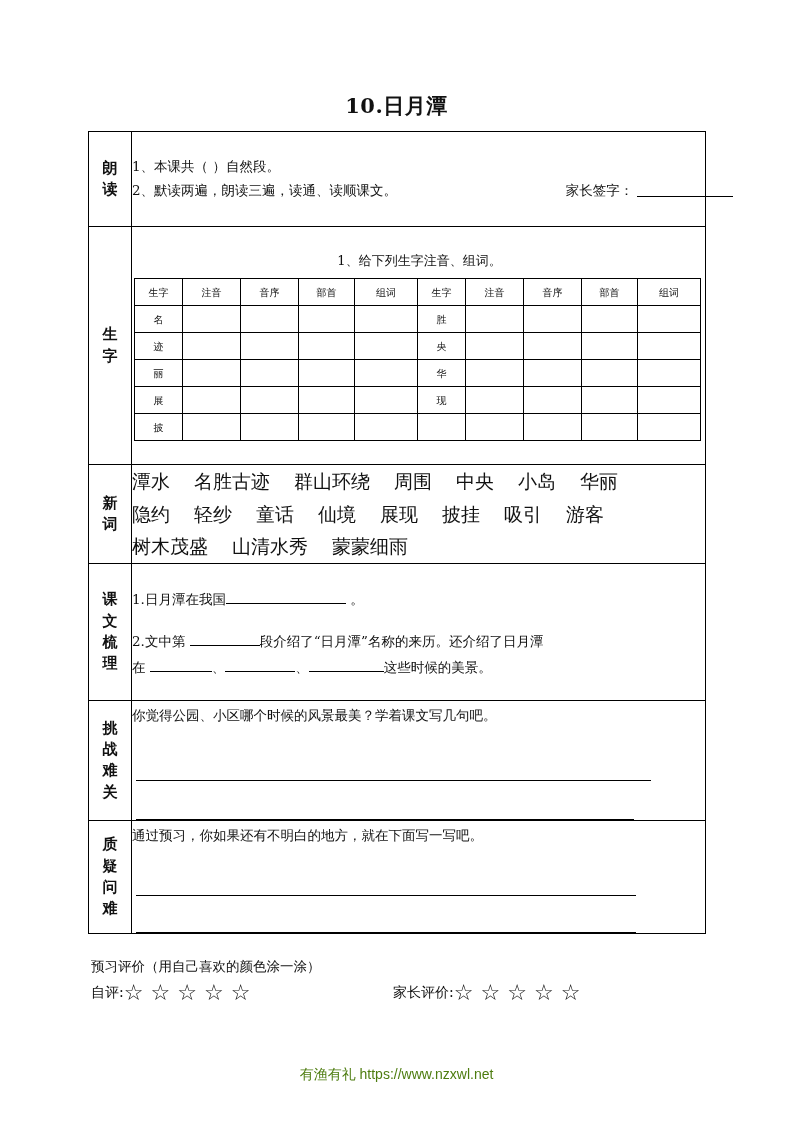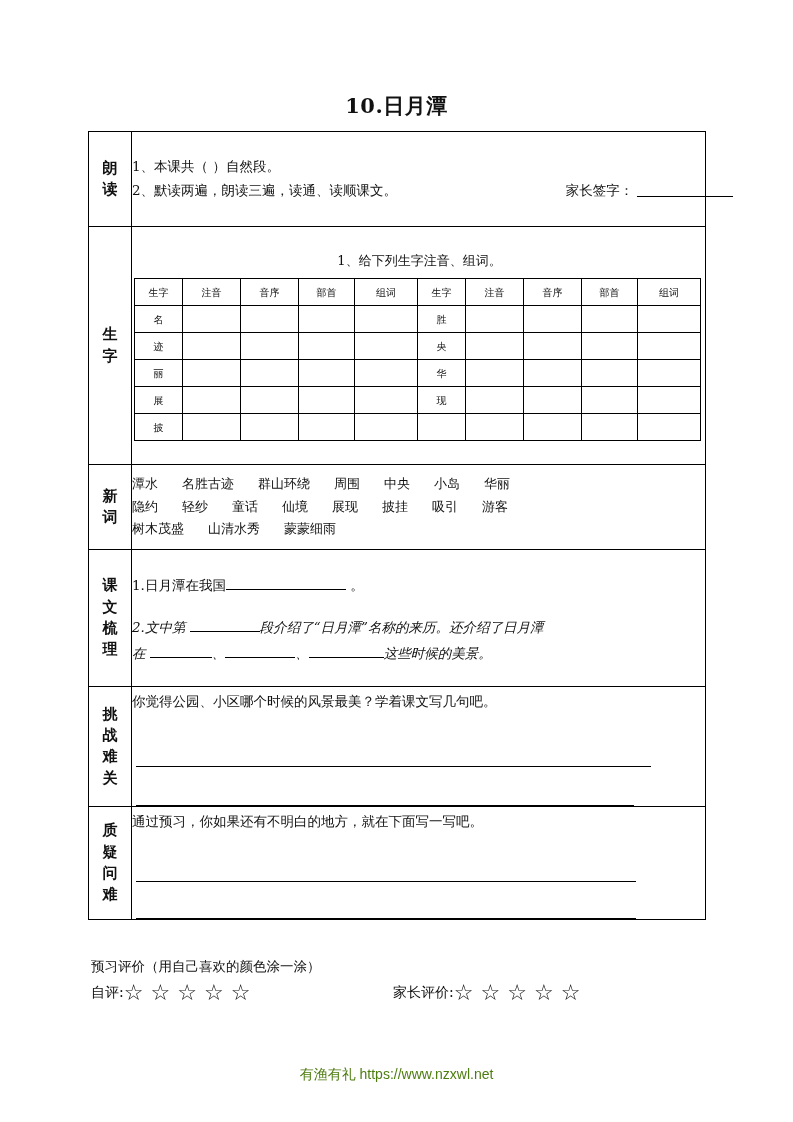--- a/index.html
+++ b/index.html
@@ -115,30 +115,30 @@
   }
   table.char-grid td.c-sz { width: 47px; }
   table.char-grid td.c-zy { width: 57px; }
   table.char-grid td.c-yx { width: 57px; }
   table.char-grid td.c-bs { width: 55px; margin-left: 46px; }
   table.char-grid td.c-zc { width: 62px; }
 
   
   .words-line {
     white-space: nowrap;
-    font-size: 13px;
+    font-size: 19px;
     line-height: 1.72;
     font-family: "DejaVu Serif", "Liberation Serif", serif;
   }
   .words-line span { display: inline-block; }
   .w-gap-m { width: 24px; }
 
   
   .q1 { margin: 4px 0 16px 0; }
-  .q2 { line-height: 1.95; font-style: italic; }
+  .q2 { line-height: 1.95; }
   .bl-62 { width: 62px; }
   .bl-70 { width: 70px; }
   .bl-75 { width: 75px; }
   .bl-120 { width: 120px; }
 
   
   .prompt {
     margin: 3px 0 0 0;
     font-size: 13.5px;
     font-family: "DejaVu Serif", "Liberation Serif", serif;

